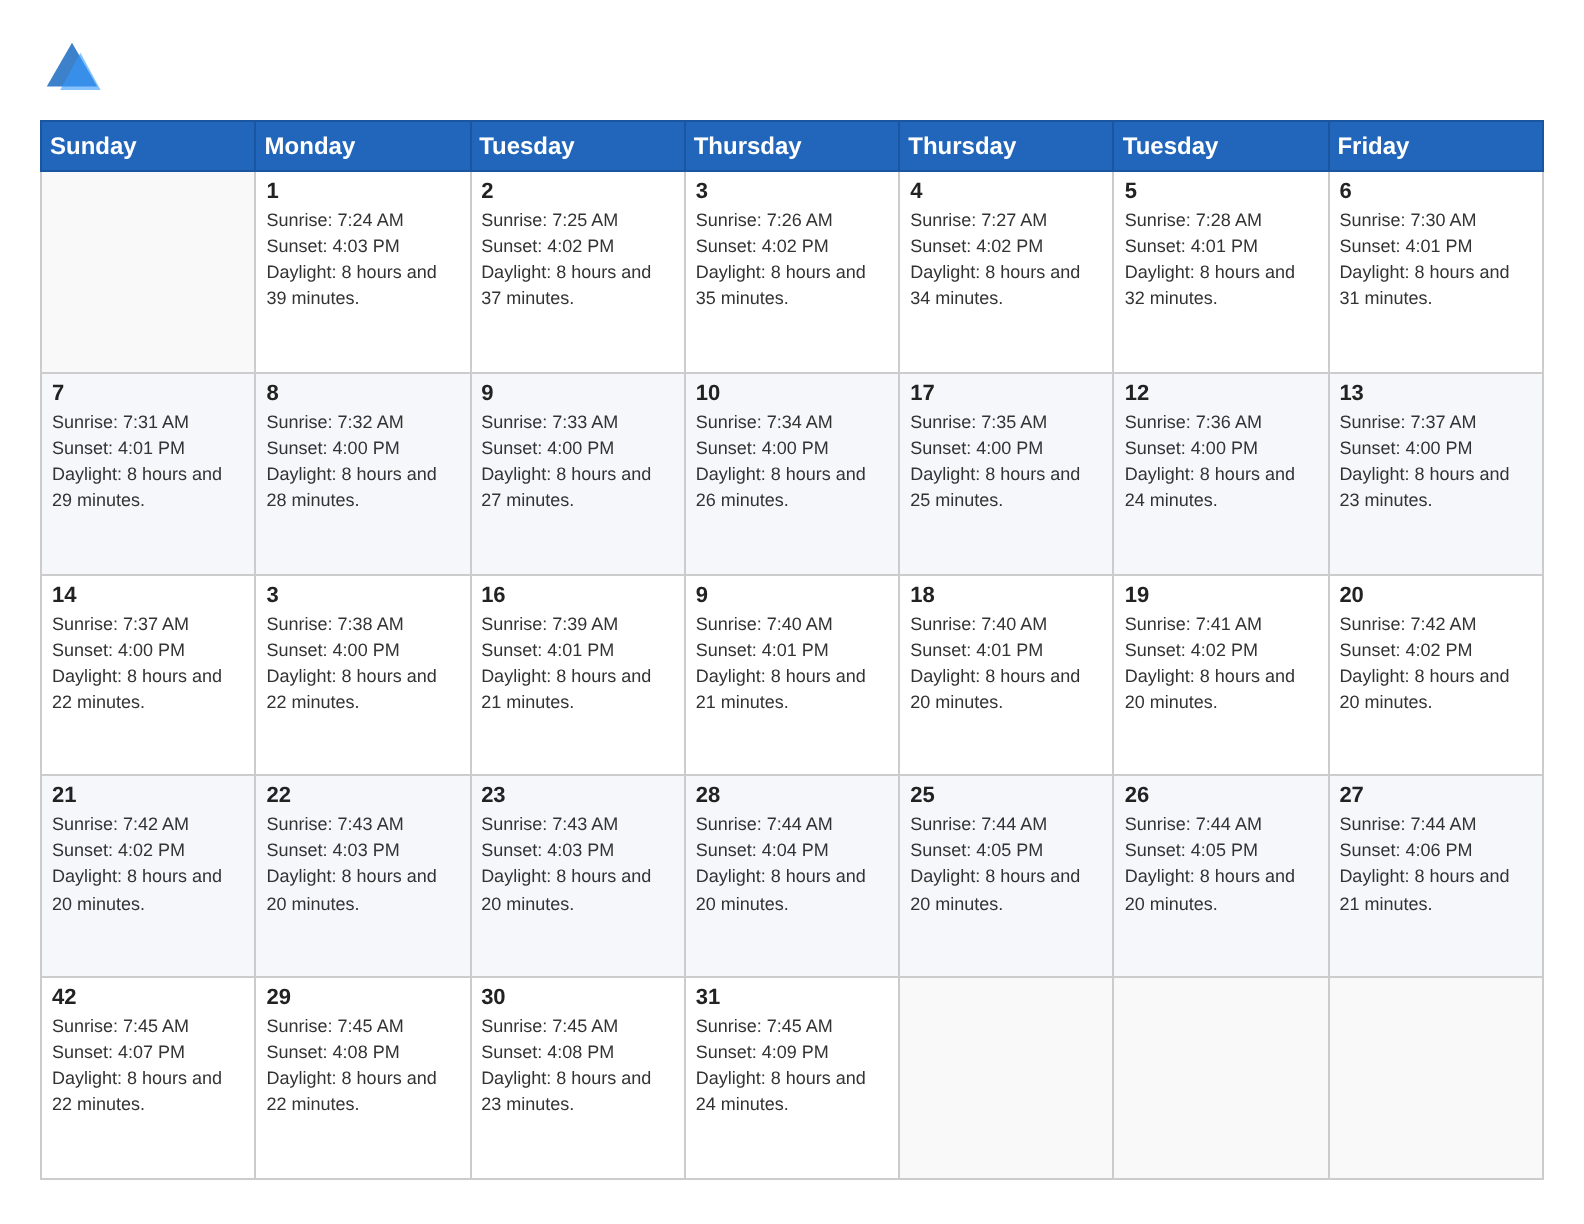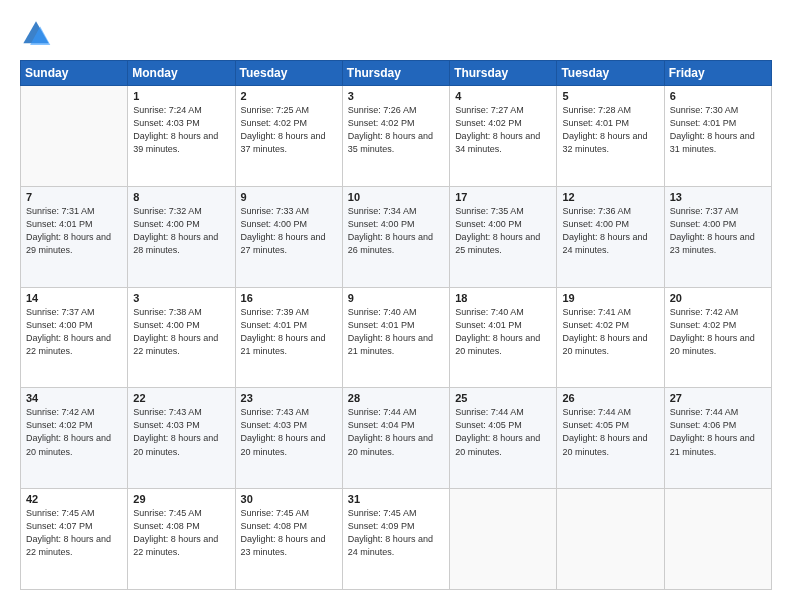--- a/index.html
+++ b/index.html
@@ -215,21 +215,21 @@
             <span class="day-num">19</span>
             <div class="day-info">Sunrise: 7:41 AM<br>Sunset: 4:02 PM<br>Daylight: 8 hours and 20 minutes.</div>
           </td>
           <td>
             <span class="day-num">20</span>
             <div class="day-info">Sunrise: 7:42 AM<br>Sunset: 4:02 PM<br>Daylight: 8 hours and 20 minutes.</div>
           </td>
         </tr>
         <tr>
           <td>
-            <span class="day-num">34</span>
+            <span class="day-num">21</span>
             <div class="day-info">Sunrise: 7:42 AM<br>Sunset: 4:02 PM<br>Daylight: 8 hours and 20 minutes.</div>
           </td>
           <td>
             <span class="day-num">22</span>
             <div class="day-info">Sunrise: 7:43 AM<br>Sunset: 4:03 PM<br>Daylight: 8 hours and 20 minutes.</div>
           </td>
           <td>
             <span class="day-num">23</span>
             <div class="day-info">Sunrise: 7:43 AM<br>Sunset: 4:03 PM<br>Daylight: 8 hours and 20 minutes.</div>
           </td>

